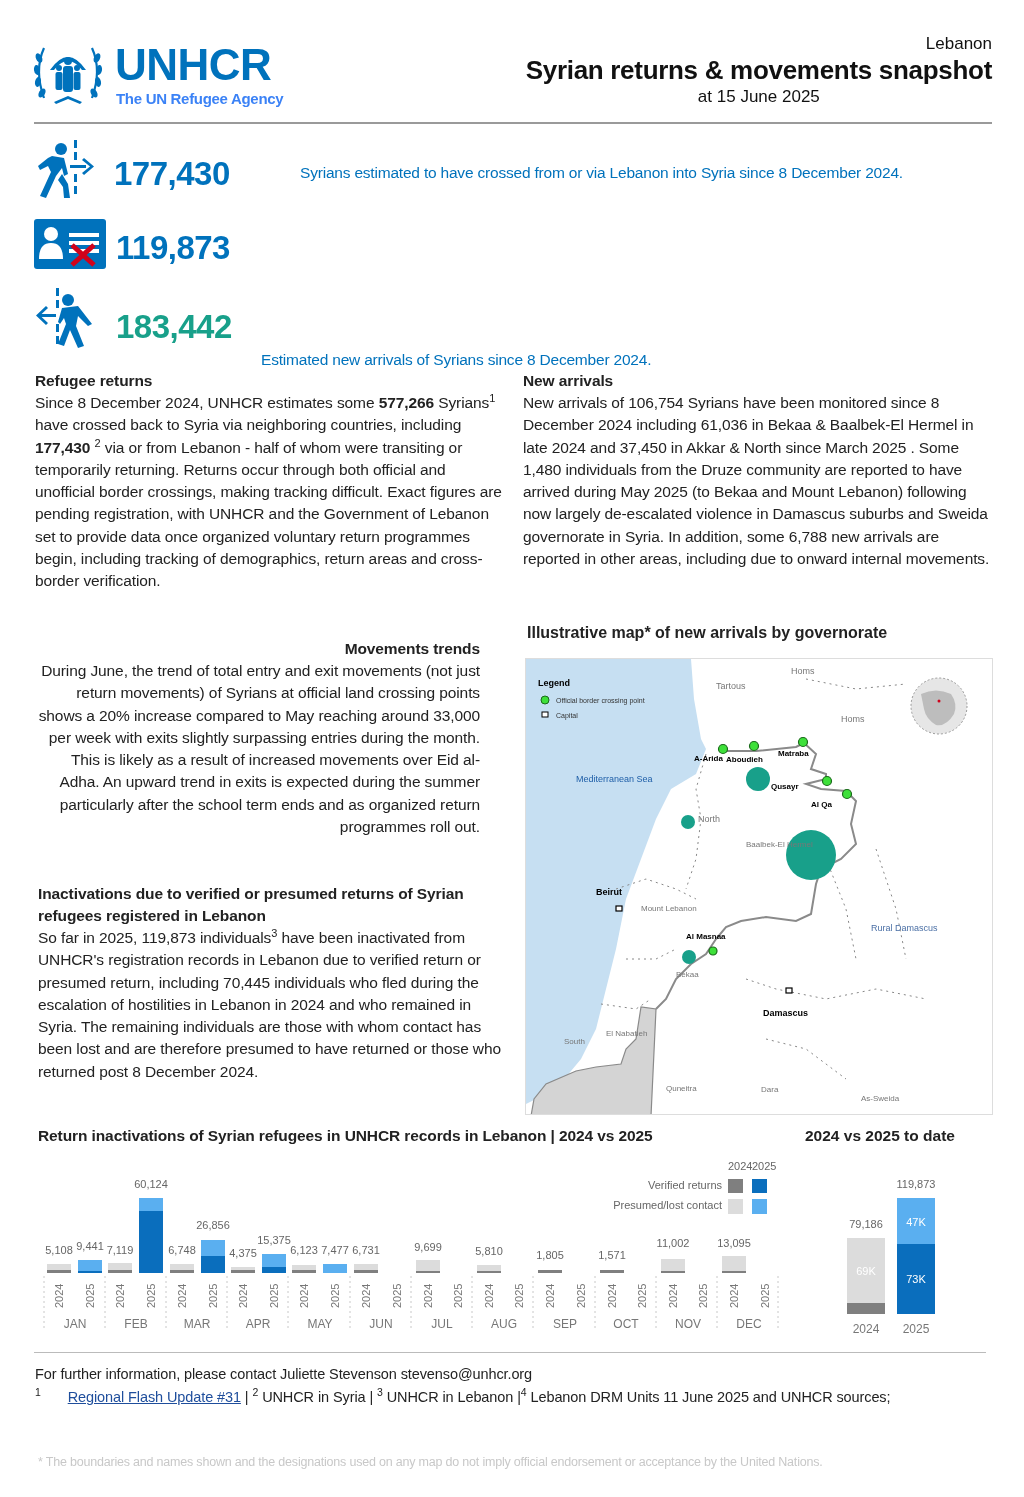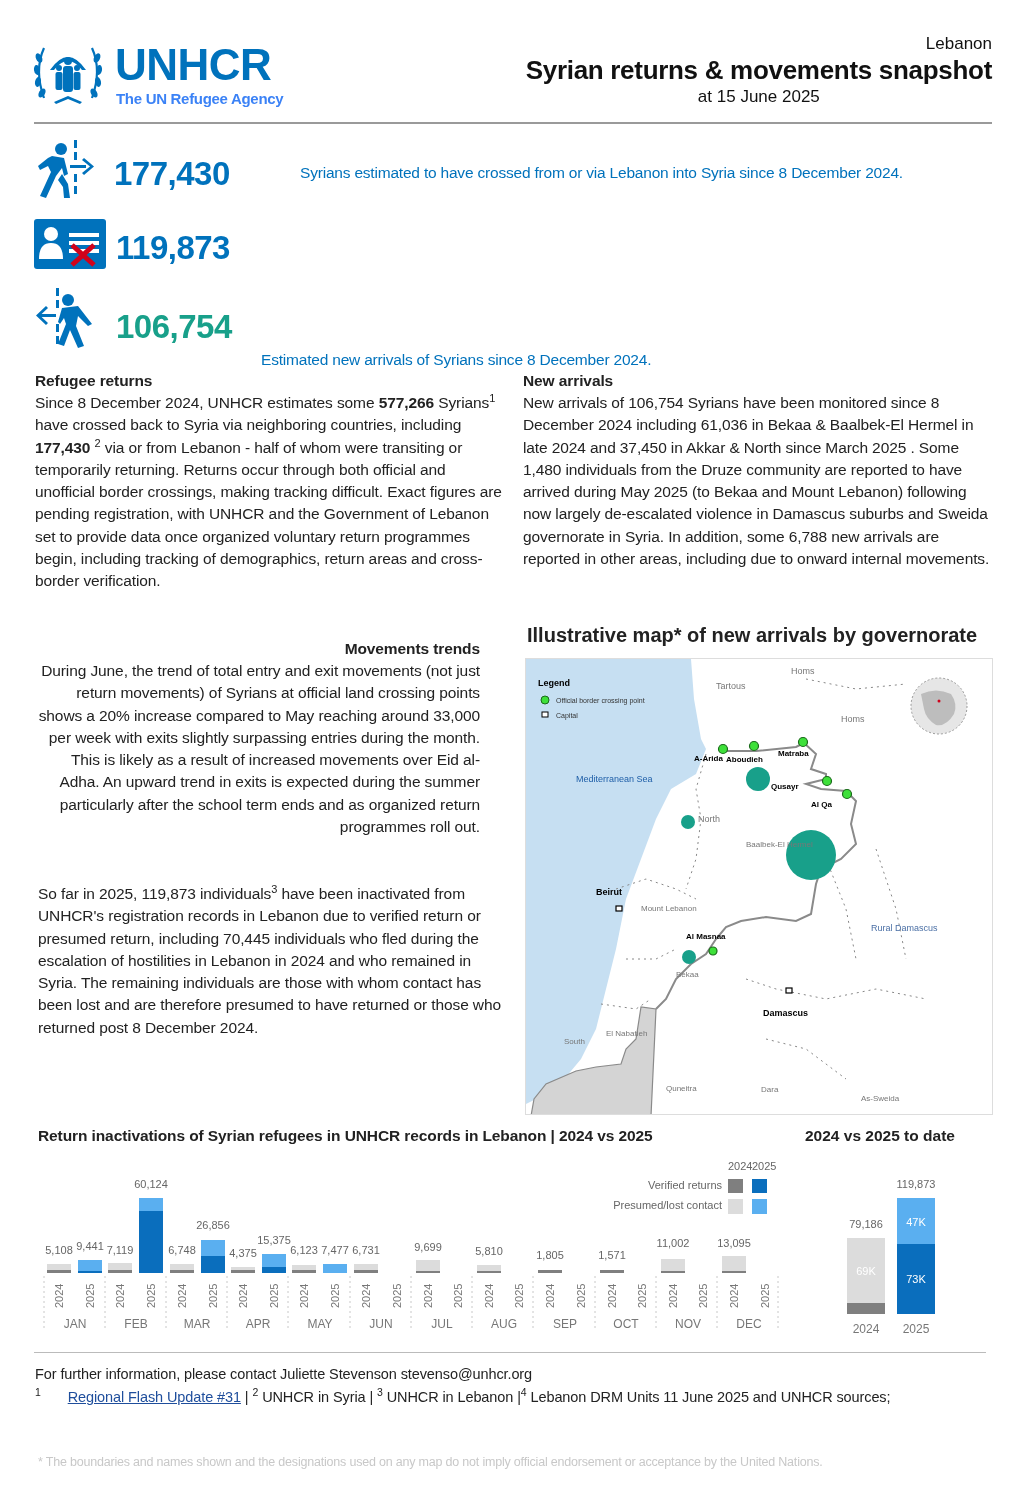--- a/index.html
+++ b/index.html
@@ -25,21 +25,21 @@
   .kf-num.green { color: #18a08a; }
   .kf-text { position: absolute; font-size: 15.5px; color: #0072bc; letter-spacing: -0.2px; white-space: nowrap; }
 
   
   .col { position: absolute; font-size: 15.5px; line-height: 22.3px; color: #222; letter-spacing: -0.1px; }
   .col h3 { font-size: 15.5px; font-weight: bold; color: #222; line-height: 22px; }
   .col p b { font-weight: bold; }
   .col sup { font-size: 11px; vertical-align: super; line-height: 0; }
 
   
-  .map-title { position: absolute; left: 527px; top: 624px; font-size: 20px; font-weight: bold; color: #222; }
+  .map-title { position: absolute; left: 527px; top: 624px; font-size: 16px; font-weight: bold; color: #222; }
   .map { position: absolute; left: 525px; top: 658px; width: 468px; height: 457px; border: 1px solid #ddd; overflow: hidden; background: #fff; }
 
   
   .chart-title { position: absolute; left: 38px; top: 1127px; font-size: 15.5px; font-weight: bold; color: #222; letter-spacing: -0.1px; }
   .chart2-title { position: absolute; left: 805px; top: 1127px; font-size: 15.5px; font-weight: bold; color: #222; }
   .chart { position: absolute; left: 40px; top: 1150px; width: 740px; height: 190px; }
   .chart2 { position: absolute; left: 830px; top: 1150px; width: 160px; height: 190px; }
   .bar-lbl { font-size: 11px; fill: #666; font-family: "Liberation Sans", sans-serif; }
   .axis-lbl { font-size: 11px; fill: #777; font-family: "Liberation Sans", sans-serif; }
   .month-lbl { font-size: 12px; fill: #777; font-family: "Liberation Sans", sans-serif; }
@@ -128,35 +128,36 @@
       <rect x="22" y="0" width="3" height="8"></rect>
         <rect x="22" y="12" width="3" height="8"></rect>
       <rect x="22" y="36" width="3" height="8"></rect>
         <rect x="22" y="48" width="3" height="8"></rect>
       <rect x="6" y="26" width="16" height="3"></rect>
       <path d="M12 18 L2 27.5 L12 37 L14 35 L6 27.5 L14 20 Z"></path>
       <circle cx="34" cy="12" r="6"></circle>
       <path d="M28 20 L44 18 L58 36 L54 38 L44 28 L42 38 L50 58 L44 60 L36 42 L30 58 L24 56 L32 36 L30 30 L26 36 L24 34 Z"></path>
     </g>
   </svg>
-  <div class="kf-num green" style="top:20px; left:82px;">106,754</div>
+  <div class="kf-num green" style="top:20px; left:82px;">183,442</div>
   <div class="kf-text" style="left:227px; top:27px;margin-top:36px;">Estimated new arrivals of Syrians since 8 December 2024.</div>
 </div>
 
 <div class="col" style="left:35px; top:370px; width:470px;">
   <h3>Refugee returns</h3>
   <p><span>Since 8 December 2024, UNHCR estimates some </span><b>577,266</b> <span>Syrians</span><sup>1</sup><span> have crossed back to Syria via neighboring countries, including </span><b>177,430</b> <sup>2</sup><span> via or from Lebanon - half of whom were transiting or temporarily returning. Returns occur through both official and unofficial border crossings, making tracking difficult. Exact figures are pending registration, with UNHCR and the Government of Lebanon set to provide data once organized voluntary return programmes begin, including tracking of demographics, return areas and cross-border verification.</span></p>
 </div>
 
 <div class="col" style="left:35px; top:638px; width:445px;text-align:right;">
   <h3>Movements trends</h3>
   <p>During June, the trend of total entry and exit movements (not just return movements) of Syrians at official land crossing points shows a 20% increase compared to May reaching around 33,000 per week with exits slightly surpassing entries during the month.  This is likely as a result of  increased movements over Eid al-Adha. An upward trend in exits is expected during the summer particularly after the school term ends and as organized return programmes roll out.</p>
 </div>
 
 <div class="col" style="left:38px; top:883px; width:468px;">
+  <h3>Inactivations due to verified or presumed returns of Syrian refugees registered in Lebanon</h3>
   <p><span>So far in 2025, 119,873 individuals</span><sup>3</sup><span> have been inactivated from UNHCR's registration records in Lebanon due to verified return or presumed return, including 70,445 individuals who fled during the escalation of hostilities in Lebanon in 2024 and who remained in Syria. The remaining individuals are those with whom contact has been lost and are therefore presumed to have returned or those who returned post 8 December 2024.</span></p>
 </div>
 
 <div class="col" style="left:523px; top:370px; width:475px;">
   <h3>New arrivals</h3>
   <p>New arrivals of 106,754 Syrians have been monitored since 8 December 2024 including 61,036 in Bekaa &amp; Baalbek-El Hermel in late 2024 and 37,450 in Akkar &amp; North since March 2025 . Some 1,480 individuals from the Druze community are reported to have arrived during May 2025 (to Bekaa and Mount Lebanon) following now largely de-escalated violence in Damascus suburbs and Sweida governorate in Syria. In addition, some 6,788 new arrivals are reported in other areas, including due to onward internal movements.</p>
 </div>
 
 <div class="map-title">Illustrative map* of new arrivals by governorate</div>
 <div class="map">

